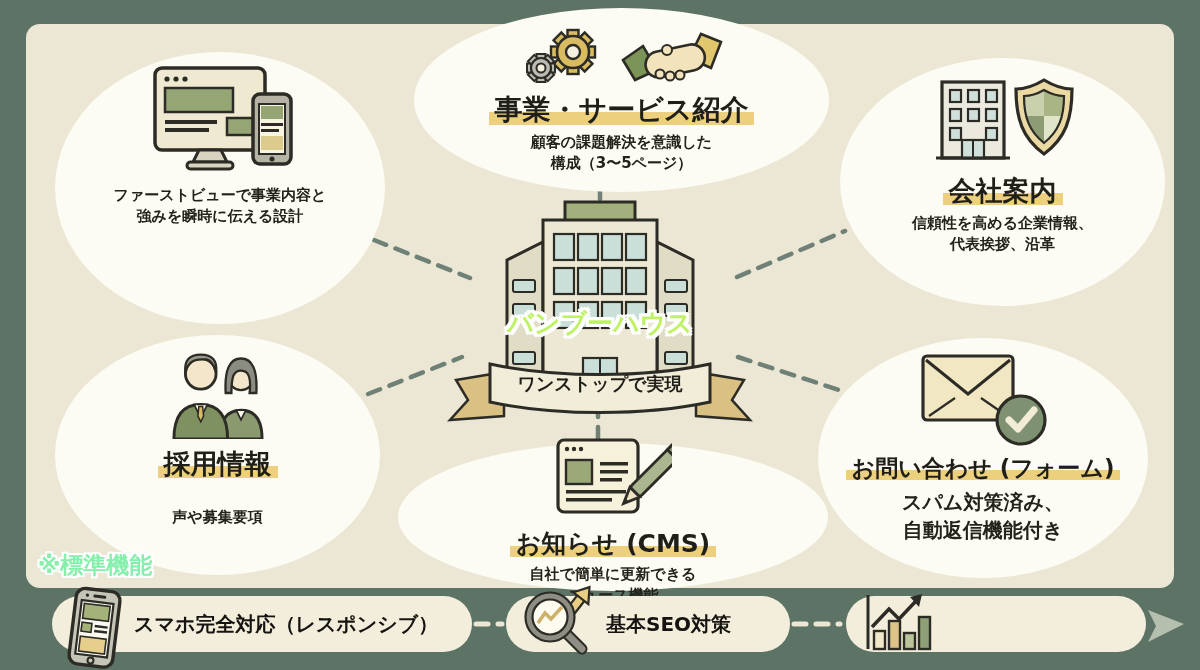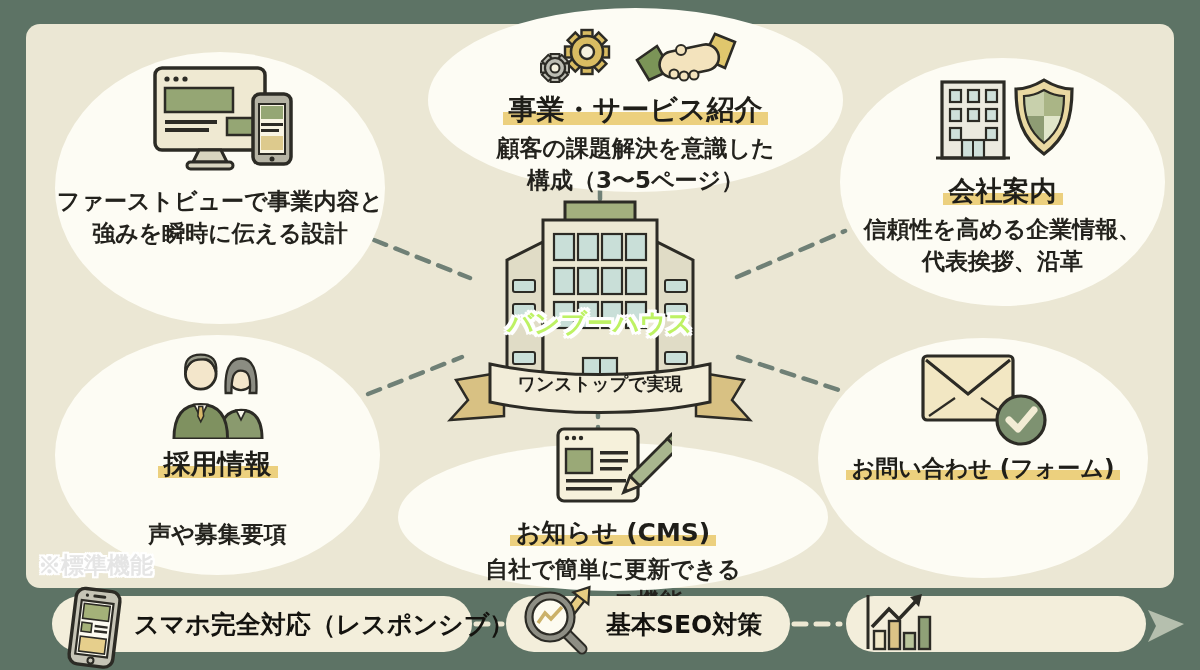--- a/index.html
+++ b/index.html
@@ -14,47 +14,46 @@
     background:#ebe7d4;border-radius:14px;z-index:1;
   }
   .connectors{position:absolute;left:0;top:0;width:1200px;height:670px;z-index:2;}
   .node{
     position:absolute;background:#fdfcf4;border-radius:50%;
     display:flex;flex-direction:column;align-items:center;text-align:center;z-index:3;
   }
   .node.row{flex-direction:column;justify-content:center;align-items:center;}
   .title{font-weight:bold;font-size:27px;line-height:1.25;white-space:nowrap;}
   .hl{background:linear-gradient(transparent 58%,#ecd07e 58%,#ecd07e 96%,transparent 96%);padding:0 6px;}
-  .desc{font-weight:bold;font-size:23px;line-height:1.4;margin-top:5px;color:#23221d;}
+  .desc{font-weight:bold;font-size:15px;line-height:1.4;margin-top:5px;color:#23221d;}
   .icon-wrap{display:block;}
   .building-illustration{position:absolute;left:503px;top:196px;width:194px;height:196px;z-index:4;}
   .company-name{
     position:absolute;left:430px;top:306px;width:340px;text-align:center;z-index:6;
     font-size:26px;font-weight:bold;color:#bef264;white-space:nowrap;
     text-shadow:-3px -3px 0 #fff,3px -3px 0 #fff,-3px 3px 0 #fff,3px 3px 0 #fff,
                  0 -3px 0 #fff,0 3px 0 #fff,-3px 0 0 #fff,3px 0 0 #fff,
                  -2px -2px 0 #fff,2px 2px 0 #fff,2px -2px 0 #fff,-2px 2px 0 #fff;
   }
   .ribbon{position:absolute;left:446px;top:356px;width:308px;height:68px;z-index:5;}
   .ribbon-text{
     position:absolute;left:470px;top:372px;width:260px;text-align:center;z-index:6;
     font-size:18px;font-weight:bold;white-space:nowrap;
   }
   .footer-note{
     position:absolute;left:38px;top:550px;z-index:6;
-    font-size:23px;font-weight:bold;color:#e5e5e5;white-space:nowrap;
+    font-size:23px;font-weight:bold;color:#86efac;white-space:nowrap;
     text-shadow:-2px -2px 0 #fff,2px -2px 0 #fff,-2px 2px 0 #fff,2px 2px 0 #fff,
                  0 -2px 0 #fff,0 2px 0 #fff,-2px 0 0 #fff,2px 0 0 #fff;
-    font-family:Liberation Serif, serif;
   }
   .pill{
     position:absolute;top:596px;height:56px;background:#f3eedb;border-radius:28px;
     display:flex;align-items:center;z-index:4;
   }
-  .pill-label{font-size:25px;font-weight:bold;white-space:nowrap;color:#14130f;}
+  .pill-label{font-size:20px;font-weight:bold;white-space:nowrap;color:#14130f;}
   .pill1{left:52px;width:420px;}
   .pill1 .pill-label{margin-left:82px;}
   .pill2{left:506px;width:284px;text-align:right;}
   .pill3{left:846px;width:300px;}
   .pill-icon-phone{position:absolute;left:8px;top:-10px;transform:rotate(7deg);}
   .pill-icon-seo{margin-left:10px;margin-right:6px;margin-top:-6px;}
   .pill-icon-chart{margin-left:12px;margin-right:8px;}
 </style>
 </head>
 <body>
@@ -97,21 +96,21 @@
       <rect x="116" y="65" width="18" height="3" fill="#2c2b25"></rect>
       <rect x="116" y="72" width="22" height="14" fill="#ddca8d"></rect>
       <circle cx="127" cy="95" r="2.5" fill="#2c2b25"></circle>
     </svg>
   </span>
   <div class="desc">
     <span>ファーストビューで事業内容と</span><br><span>強みを瞬時に伝える設計</span>
   </div>
 </div>
 
-<div class="node" style="left:428px;top:8px;width:415px;height:184px;">
+<div class="node" style="left:414px;top:8px;width:415px;height:184px;">
   <span class="icon-wrap" style="margin-top:14px;">
     <svg width="210" height="66" viewBox="0 0 210 66">
       <g fill="#d9bc62" stroke="#2c2b25" stroke-width="2.4">
         <rect x="50.5" y="8" width="11" height="44" transform="rotate(0 56 30)"></rect>
         <rect x="50.5" y="8" width="11" height="44" transform="rotate(45 56 30)"></rect>
         <rect x="50.5" y="8" width="11" height="44" transform="rotate(90 56 30)"></rect>
         <rect x="50.5" y="8" width="11" height="44" transform="rotate(135 56 30)"></rect>
       </g>
       <circle cx="56" cy="30" r="16" fill="#d9bc62" stroke="#2c2b25" stroke-width="2.6"></circle>
       <circle cx="56" cy="30" r="7" fill="#f6f1de" stroke="#2c2b25" stroke-width="2.4"></circle>
@@ -233,21 +232,21 @@
       <rect x="6" y="8" width="90" height="64" rx="4" fill="#f2e7c3" stroke="#2c2b25" stroke-width="3.2"></rect>
       <polyline points="9,12 51,46 93,12" fill="none" stroke="#2c2b25" stroke-width="3"></polyline>
       <line x1="12" y1="68" x2="38" y2="50" stroke="#2c2b25" stroke-width="2.2"></line>
       <line x1="90" y1="68" x2="64" y2="50" stroke="#2c2b25" stroke-width="2.2"></line>
       <circle cx="104" cy="72" r="24" fill="#7e9271" stroke="#2c2b25" stroke-width="3.2"></circle>
       <path d="M92 72 L101 81 L117 62" fill="none" stroke="#f2ecd4" stroke-width="7" stroke-linecap="round" stroke-linejoin="round"></path>
     </svg>
   </span>
   <div class="title" style="font-size:23px;margin-top:2px;"><span class="hl">お問い合わせ (フォーム)</span></div>
   <div class="desc" style="font-size:20px;">
-    <br>
+    <span>スパム対策済み、</span><br><span>自動返信機能付き</span>
   </div>
 </div>
 
 <span class="building-illustration">
   <svg width="194" height="196" viewBox="0 0 194 196">
     <polygon points="4,64 40,46 40,190 4,190" fill="#e0dcc6" stroke="#2c2b25" stroke-width="3"></polygon>
     <polygon points="190,64 154,46 154,190 190,190" fill="#e0dcc6" stroke="#2c2b25" stroke-width="3"></polygon>
     <rect x="62" y="6" width="70" height="20" fill="#a3b07e" stroke="#2c2b25" stroke-width="3"></rect>
     <rect x="40" y="24" width="114" height="166" fill="#ece8d3" stroke="#2c2b25" stroke-width="3"></rect>
     <g fill="#c9dfd8" stroke="#2c2b25" stroke-width="2.2">

